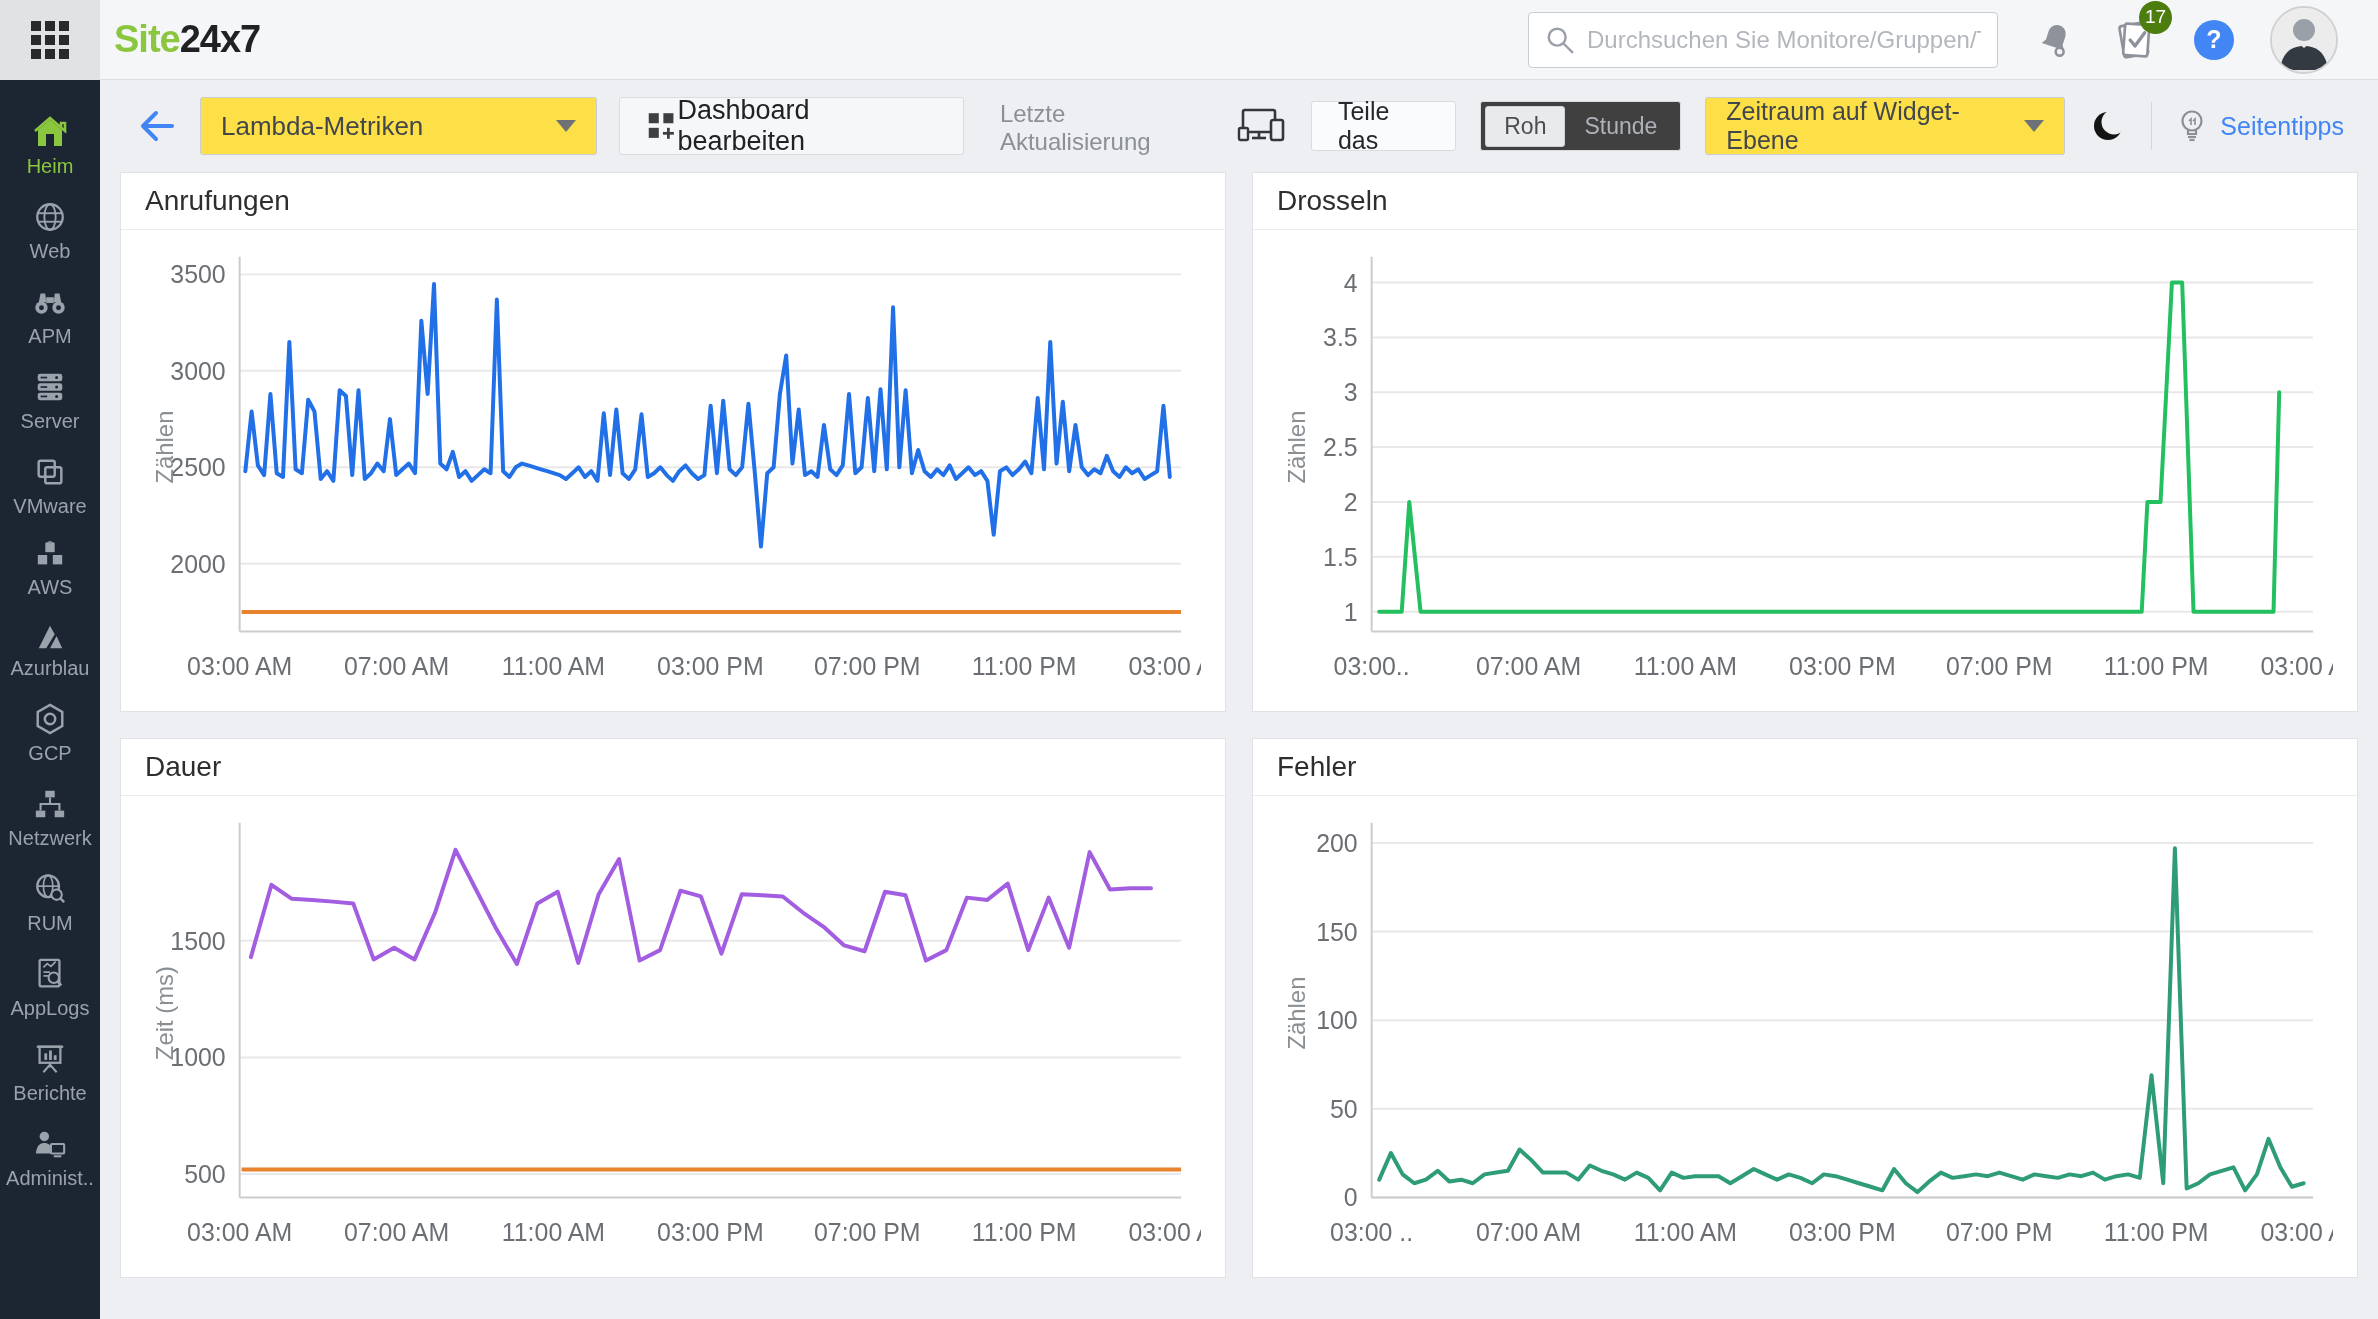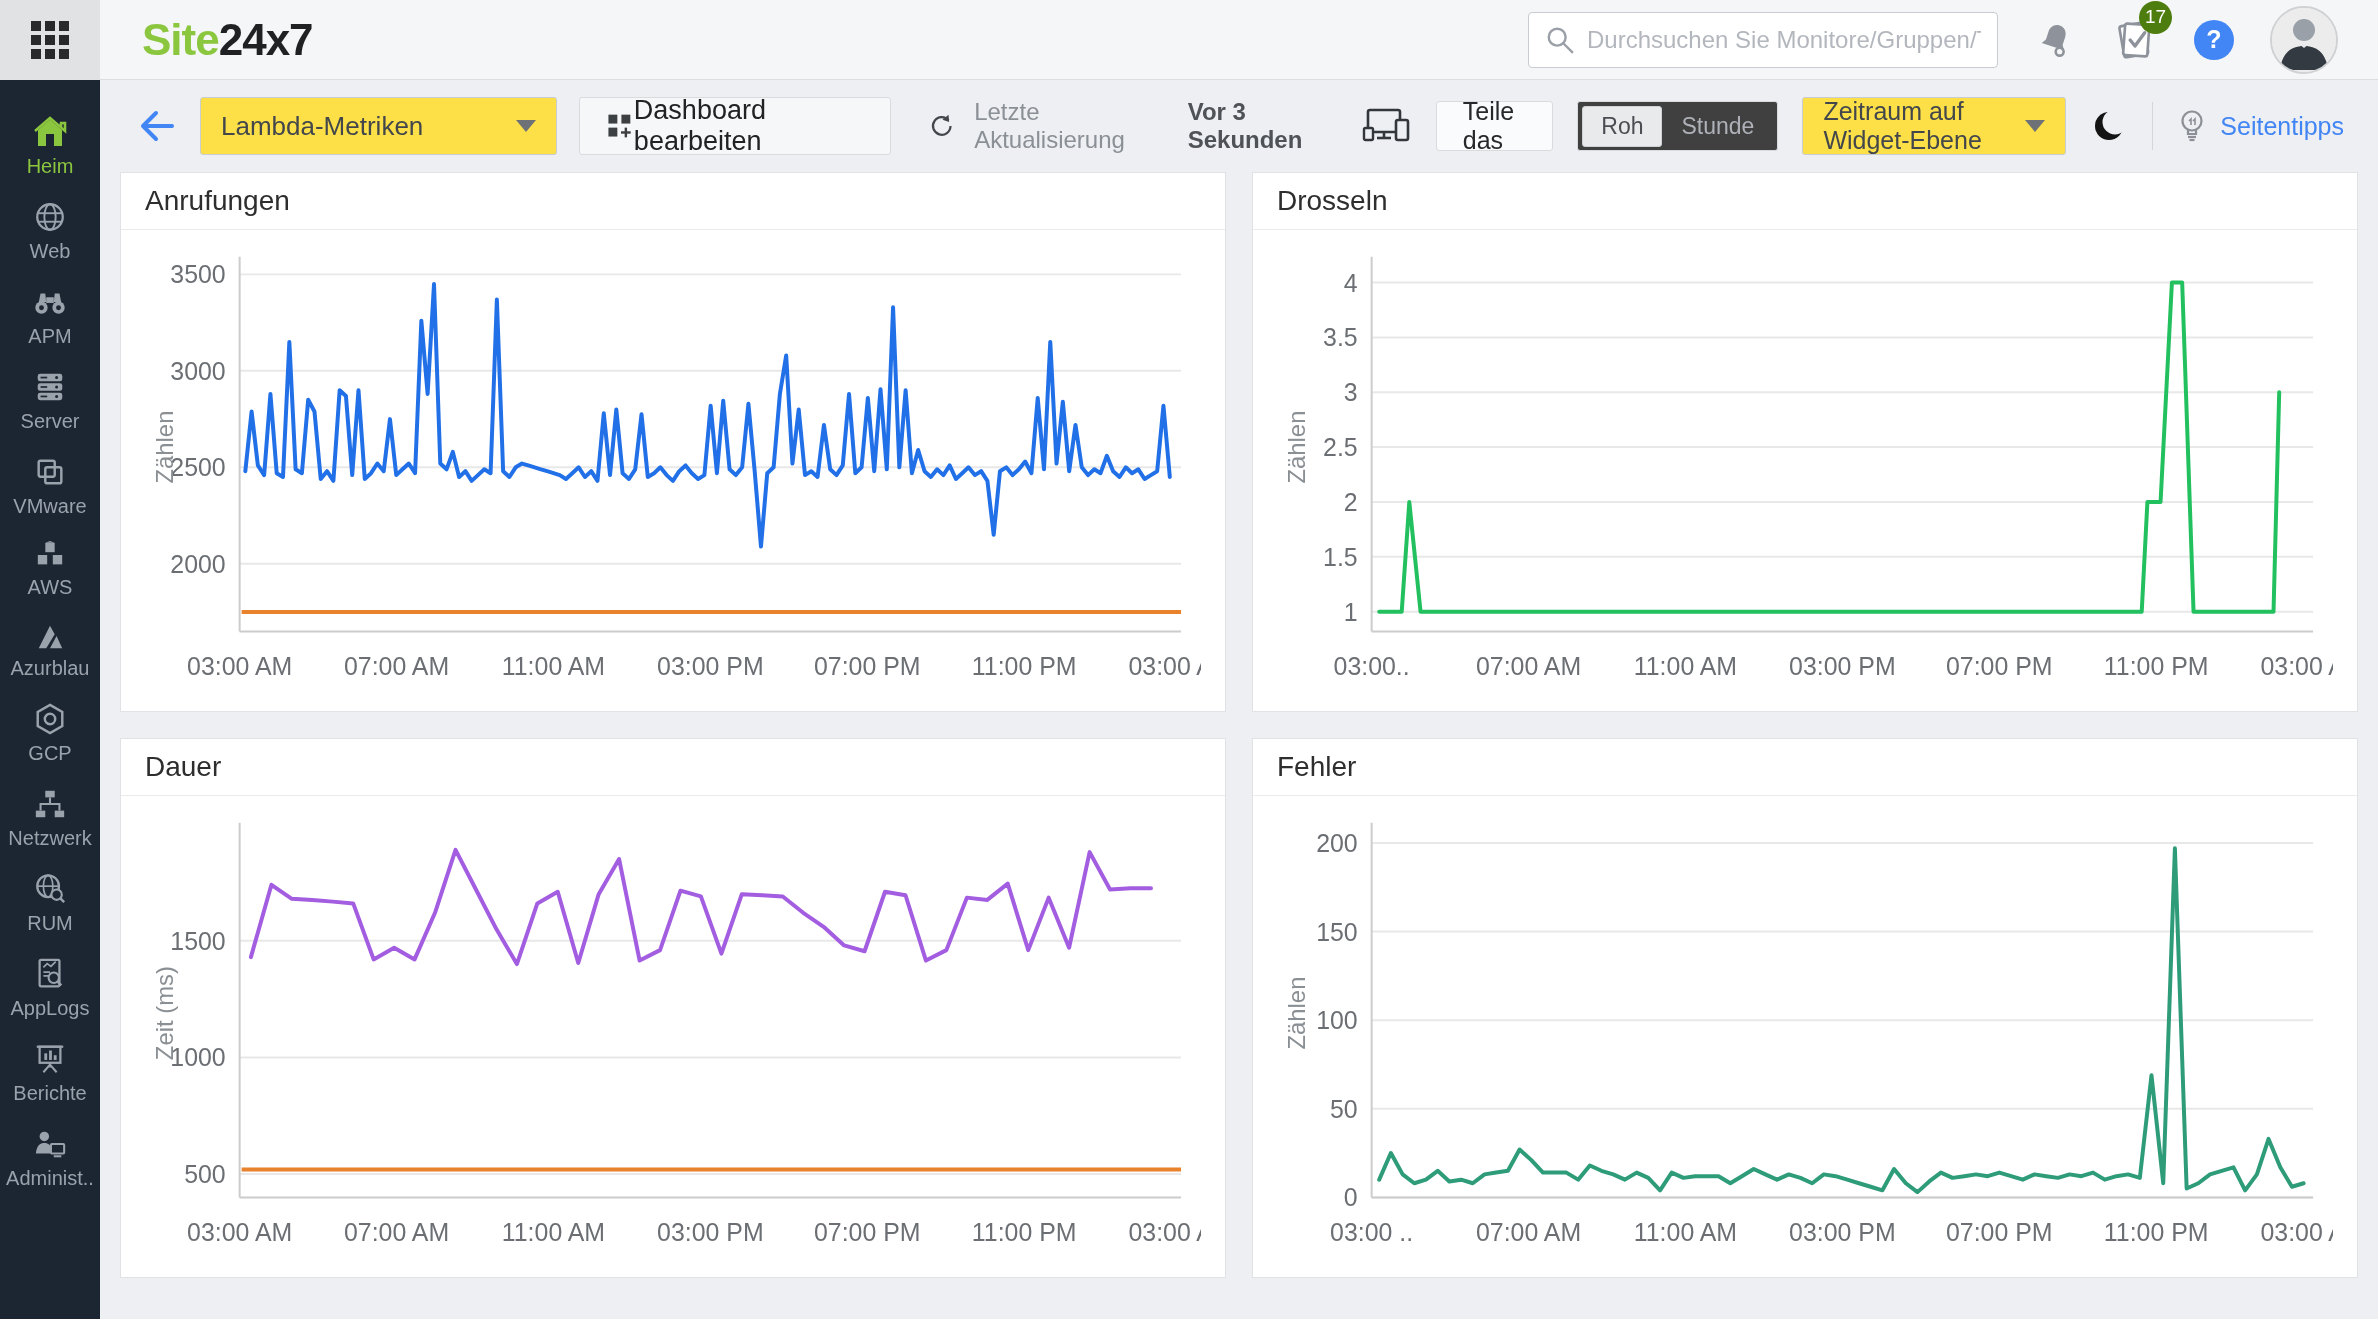--- a/index.html
+++ b/index.html
@@ -5,21 +5,21 @@
   * { margin:0; padding:0; box-sizing:border-box; }
   html,body { width:2378px; height:1319px; overflow:hidden;
     font-family:"Liberation Sans", sans-serif; background:#edeff2; }
 
   
   .topbar { position:absolute; top:0; left:0; width:2378px; height:80px;
     background:#f5f6f7; border-bottom:1px solid #dcdee0; display:flex; align-items:center; z-index:5; }
   .logo-box { width:100px; height:80px; background:#e1e2e4; display:flex; align-items:center; justify-content:center; cursor:pointer; }
   .grid-icon { display:grid; grid-template-columns:repeat(3,10px); grid-template-rows:repeat(3,10px); gap:4px; }
   .grid-icon span { background:#27292b; }
-  .logo { margin-left:42px; font-size:44px; font-weight:bold; letter-spacing:-1px; }
+  .logo { margin-left:14px; font-size:38px; font-weight:bold; letter-spacing:-1px; }
   .logo .g { color:#8bc63f; } .logo .d { color:#1f2123; }
   .topbar-right { margin-left:auto; display:flex; align-items:center; gap:36px; padding-right:40px; }
   .search { width:470px; height:56px; background:#fff; border:1px solid #c9ccd1; border-radius:4px;
     display:flex; align-items:center; padding:0 16px; gap:12px; }
   .search input { border:none; outline:none; flex:1; font-size:24px; color:#555; font-family:inherit; background:transparent; }
   .search input::placeholder { color:#b3b7bd; }
   .icon-btn { position:relative; display:flex; align-items:center; justify-content:center; cursor:pointer; }
   .badge { position:absolute; top:-16px; right:-14px; min-width:33px; height:33px; border-radius:17px;
     background:#4d7c0f; color:#fff; font-size:19px; display:flex; align-items:center; justify-content:center; }
   .help-circle { width:40px; height:40px; border-radius:50%; background:#4285f4; color:#fff;
@@ -41,21 +41,21 @@
   .back-arrow { cursor:pointer; display:flex; }
   .dd { background:#fde047; border:1px solid #c9ccd1; border-radius:3px; height:58px;
     display:flex; align-items:center; justify-content:space-between; padding:0 20px; cursor:pointer; }
   .dd-monitor { width:408px; }
   .dd-text { font-size:26px; color:#43474c; }
   .caret { width:0; height:0; border-left:10px solid transparent; border-right:10px solid transparent;
     border-top:12px solid #6e7277; margin-left:18px; }
   .btn { background:#f6f7f8; border:1px solid #d9dbde; border-radius:3px; display:flex; align-items:center;
     padding:0 26px; cursor:pointer; }
   .btn-edit { height:58px; font-size:27px; color:#202225; }
-  .refresh-group { display:flex; align-items:center; gap:20px; margin-left:14px; }
+  .refresh-group { display:flex; align-items:center; gap:20px; margin-left:14px;flex-direction:column; }
   .refresh-label { font-size:24px; color:#8b9096; }
   .refresh-value { font-size:24px; color:#4f5358; font-weight:bold; margin-left:6px; }
   .right-tools { margin-left:auto; display:flex; align-items:center; gap:24px; }
   .btn-share { height:50px; font-size:25px; color:#26282b; background:#fafbfc; }
   .seg { height:50px; background:#404040; border:1px solid #d9dbde; border-radius:3px;
     display:flex; align-items:center; padding:4px; }
   .seg-opt { font-size:23px; padding:6px 18px; border-radius:3px; cursor:pointer; }
   .seg-on { background:#e9eaec; border:1px solid #cfd1d4; color:#4a4e52; }
   .seg-off { color:#aeb2b8; border:1px solid transparent; }
   .dd-period { height:58px; }

